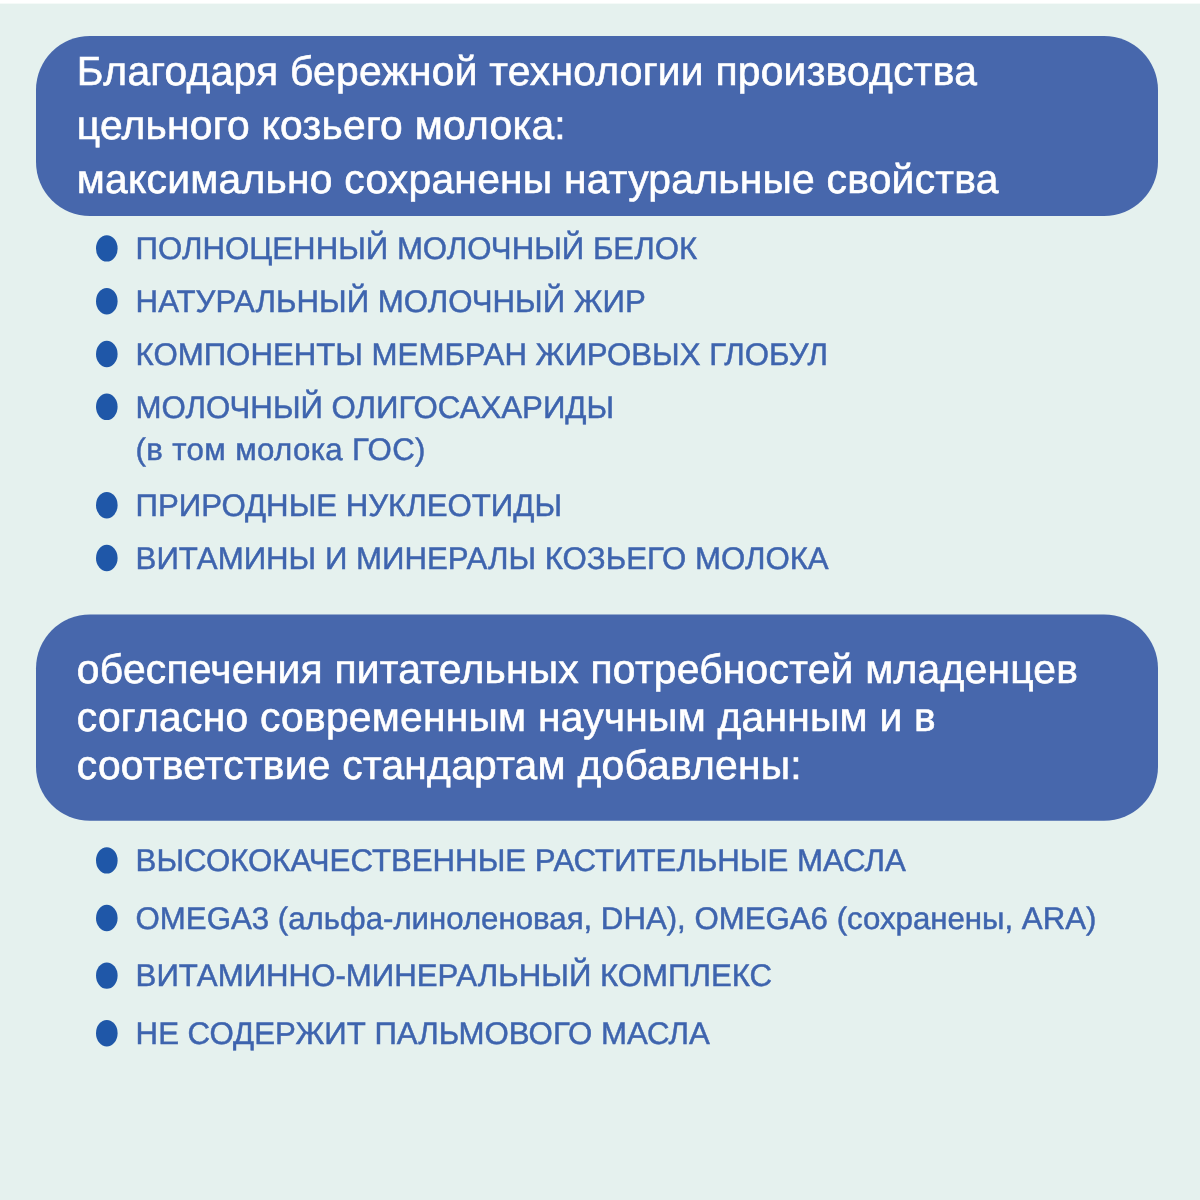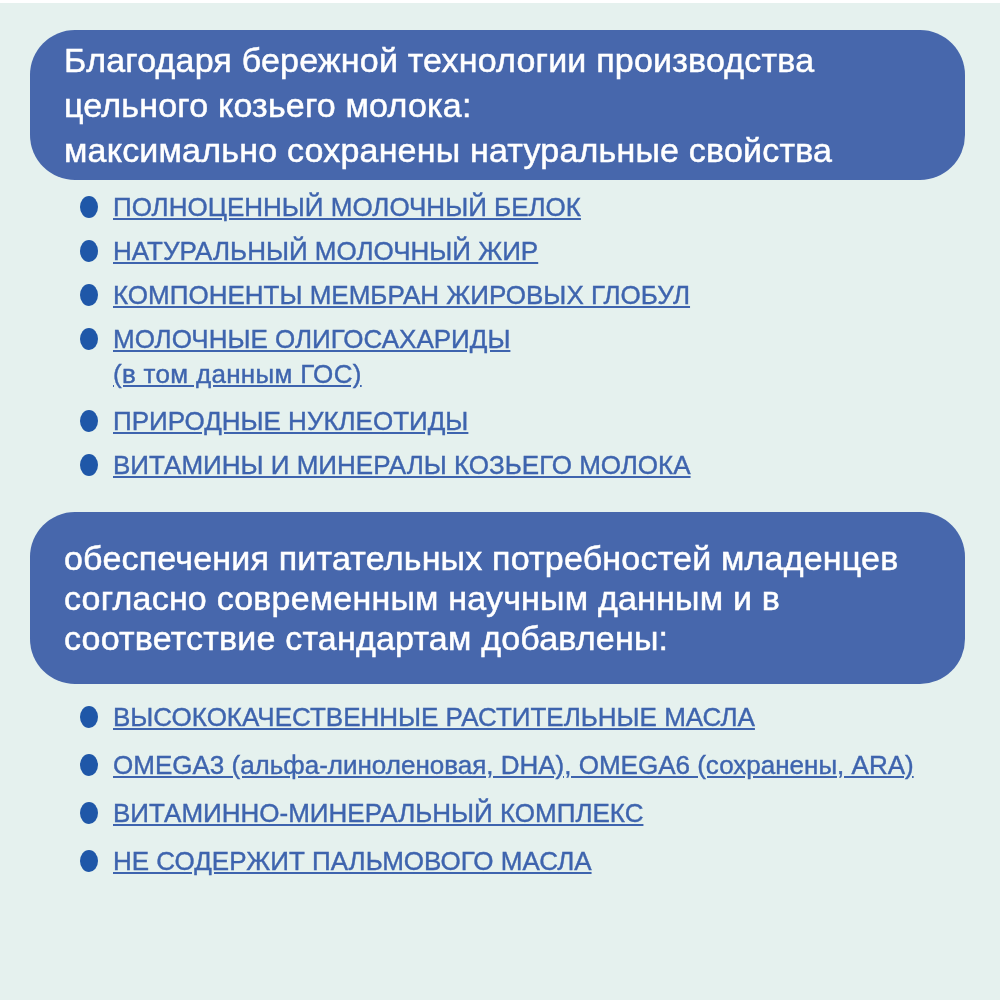--- a/index.html
+++ b/index.html
@@ -45,21 +45,20 @@
     top: 512px;
     height: 172px;
     line-height: 40px;
   }
   .bullet-list {
     position: absolute;
     left: 80px;
     right: 35px;
     color: #3e64ae;
     font-size: 26px;
-    text-decoration: underline;
     -webkit-text-stroke: 0.4px currentColor;
   }
   .list-1 { top: 192px; }
   .list-2 { top: 702px; }
   .list-item {
     display: flex;
     align-items: flex-start;
   }
   .list-1 .list-item { margin-bottom: 13px; }
   .list-2 .list-item { margin-bottom: 17px; }
@@ -101,23 +100,23 @@
     <span class="dot"></span>
     <span class="item-text">НАТУРАЛЬНЫЙ МОЛОЧНЫЙ ЖИР</span>
   </div>
   <div class="list-item">
     <span class="dot"></span>
     <span class="item-text">КОМПОНЕНТЫ МЕМБРАН ЖИРОВЫХ ГЛОБУЛ</span>
   </div>
   <div class="list-item">
     <span class="dot"></span>
     <span class="item-text">
-      <span>МОЛОЧНЫЕ ОЛИГОСАХАРИДЫ</span>
+      <span>МОЛОЧНЫЙ ОЛИГОСАХАРИДЫ</span>
       <br>
-      <span class="item-sub">(в том данным ГОС)</span>
+      <span class="item-sub">(в том молока ГОС)</span>
     </span>
   </div>
   <div class="list-item">
     <span class="dot"></span>
     <span class="item-text">ПРИРОДНЫЕ НУКЛЕОТИДЫ</span>
   </div>
   <div class="list-item">
     <span class="dot"></span>
     <span class="item-text">ВИТАМИНЫ И МИНЕРАЛЫ КОЗЬЕГО МОЛОКА</span>
   </div>

